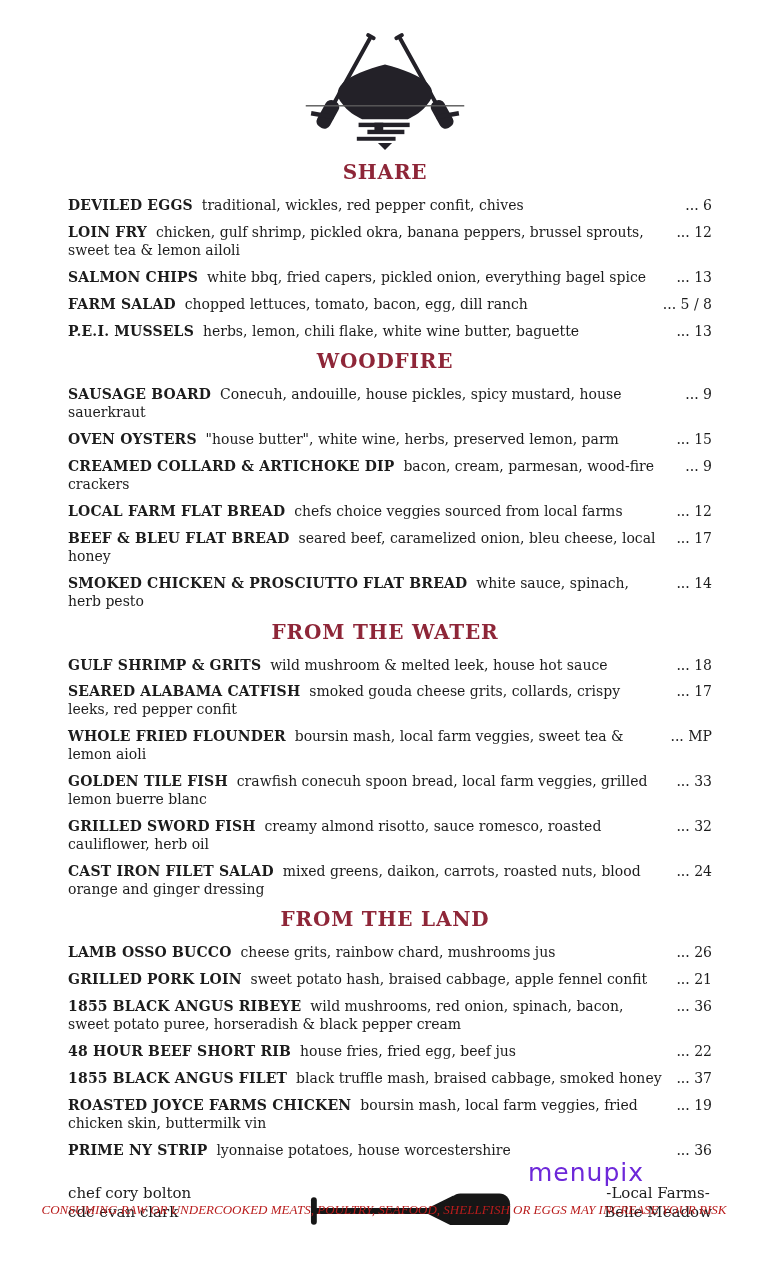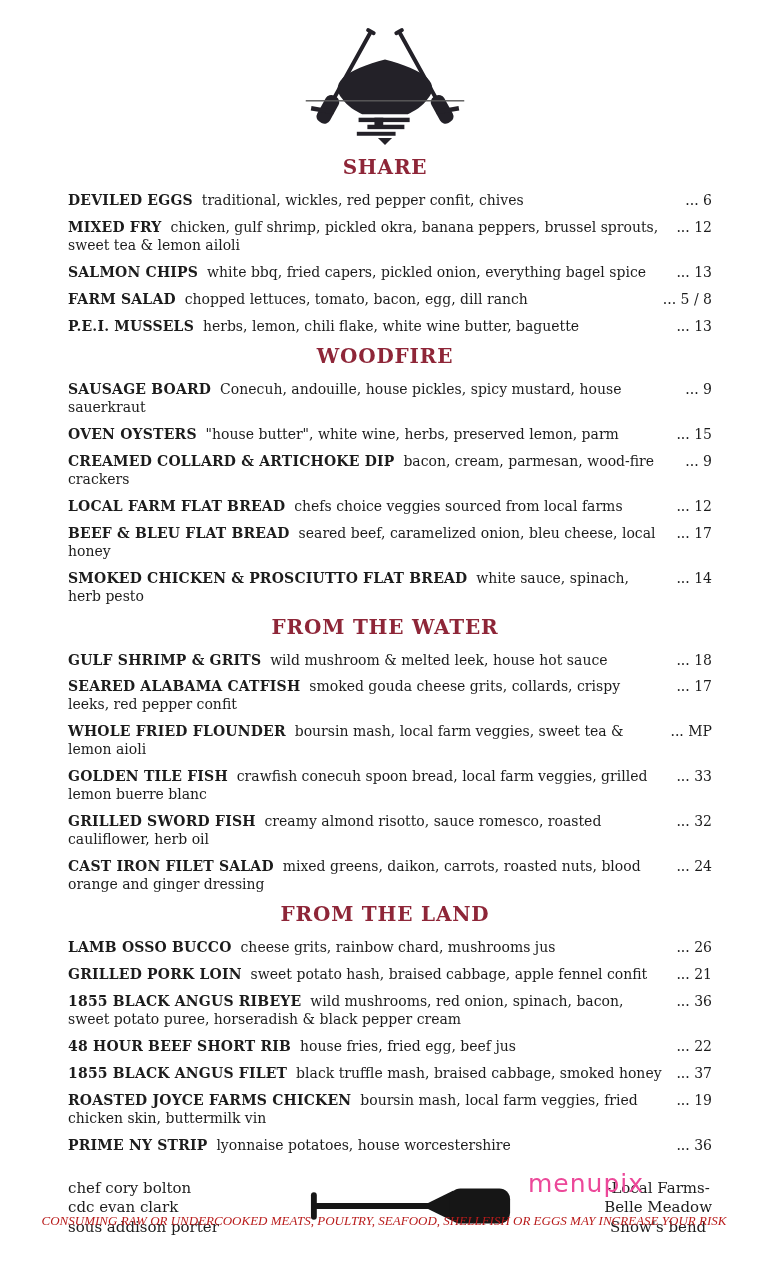--- a/index.html
+++ b/index.html
@@ -1,24 +1,24 @@
 <!DOCTYPE html>
 <html><head>
 <meta charset="utf-8">
 <style>
   html,body { margin:0; padding:0; background:#ffffff; }
   .page {
     position:relative;
     width:768px; height:1225px;
-    margin:11px auto;
+    margin:0 auto;
     background:#ffffff;
     font-family:"DejaVu Serif", serif;
     color:#1c1c1c;
     box-sizing:border-box;
-    padding:16px 56px 0 68px;
+    padding:32px 56px 0 68px;
     overflow:hidden;
   }
   .logo-wrap { text-align:center; margin:0 0 0 -10px; }
   .section-title {
     font-family:"DejaVu Serif", serif;
     font-size:20px; font-weight:bold;
     color:#8e2638;
     text-align:center;
     letter-spacing:0.8px;
     margin:6px 0 13px -10px;
@@ -35,21 +35,21 @@
   .footer {
     display:flex; justify-content:space-between; align-items:center;
     margin-top:24px;
   }
   .chefs { font-size:15px; line-height:1.32; }
   .farms { font-size:15px; line-height:1.32; text-align:center; }
   .oar-wrap { flex:0 0 auto; margin:0 10px; }
   .watermark {
     position:absolute; left:528px; top:1158px;
     font-family:"DejaVu Sans", sans-serif;
-    font-size:25px; color:#ec4899; letter-spacing:1px;
+    font-size:25px; color:#6d28d9; letter-spacing:1px;
   }
   .disclaimer {
     position:absolute; left:0; right:0; top:1200px;
     text-align:center;
     font-family:"Liberation Serif", serif;
     font-style:italic;
     font-size:13px; line-height:1.55;
     color:#b91c1c;
   }
 </style>
@@ -89,21 +89,21 @@
     </svg>
   </div>
 
   <h2 class="section-title">SHARE</h2>
   <div>
     <div class="menu-item">
       <p class="item-main"><span class="dish-name">DEVILED EGGS</span>&nbsp; <span class="dish-desc">traditional, wickles, red pepper confit, chives</span></p>
       <span class="item-price">... 6</span>
     </div>
     <div class="menu-item">
-      <p class="item-main"><span class="dish-name">MIXED FRY</span>&nbsp; <span class="dish-desc">chicken, gulf shrimp, pickled okra, banana peppers, brussel sprouts,  sweet tea &amp; lemon ailoli</span></p>
+      <p class="item-main"><span class="dish-name">LOIN FRY</span>&nbsp; <span class="dish-desc">chicken, gulf shrimp, pickled okra, banana peppers, brussel sprouts,  sweet tea &amp; lemon ailoli</span></p>
       <span class="item-price">... 12</span>
     </div>
     <div class="menu-item">
       <p class="item-main"><span class="dish-name">SALMON CHIPS</span>&nbsp; <span class="dish-desc">white bbq, fried capers, pickled onion, everything bagel spice</span></p>
       <span class="item-price">... 13</span>
     </div>
     <div class="menu-item">
       <p class="item-main"><span class="dish-name">FARM SALAD</span>&nbsp; <span class="dish-desc">chopped lettuces, tomato, bacon, egg,  dill ranch</span></p>
       <span class="item-price">... 5 / 8</span>
     </div>

